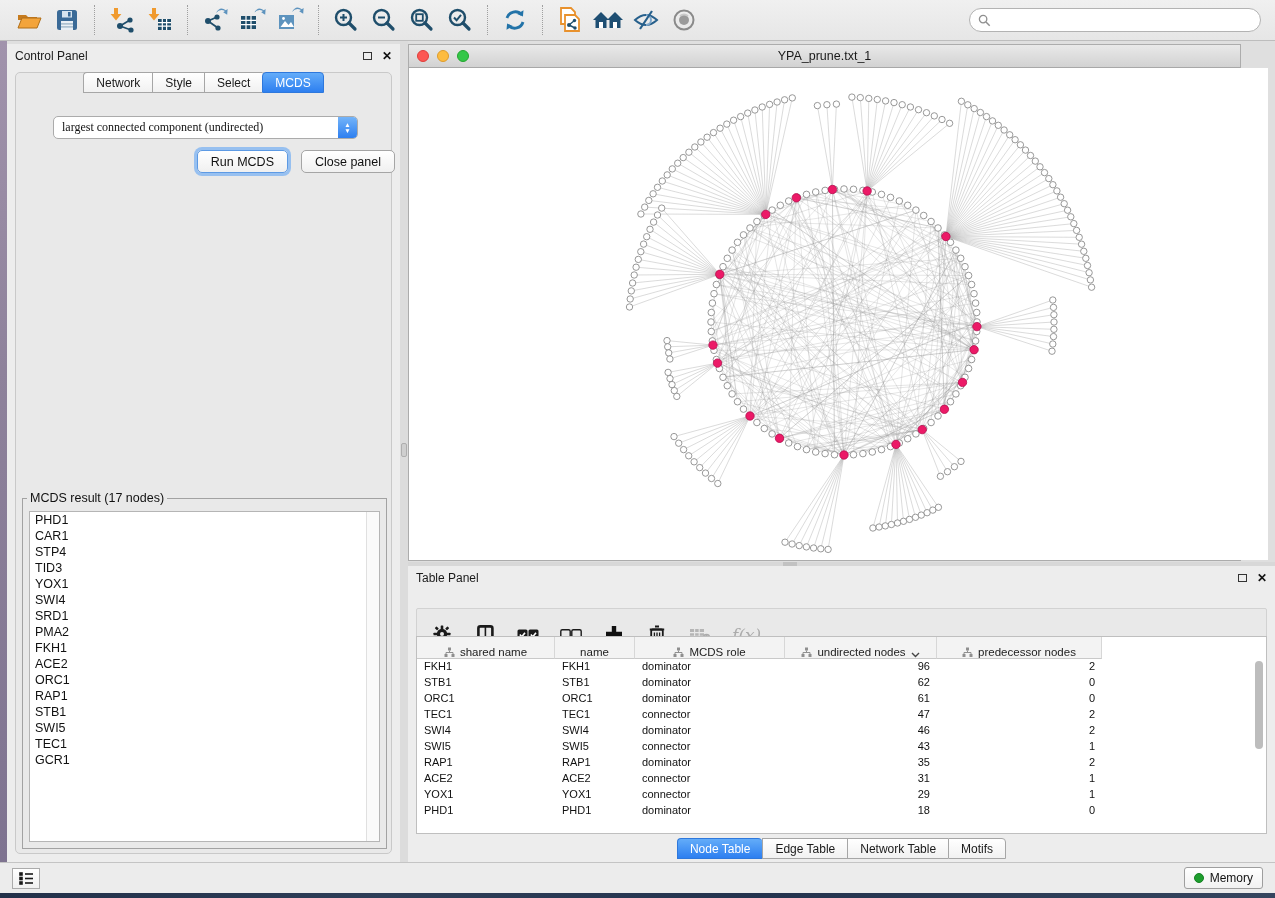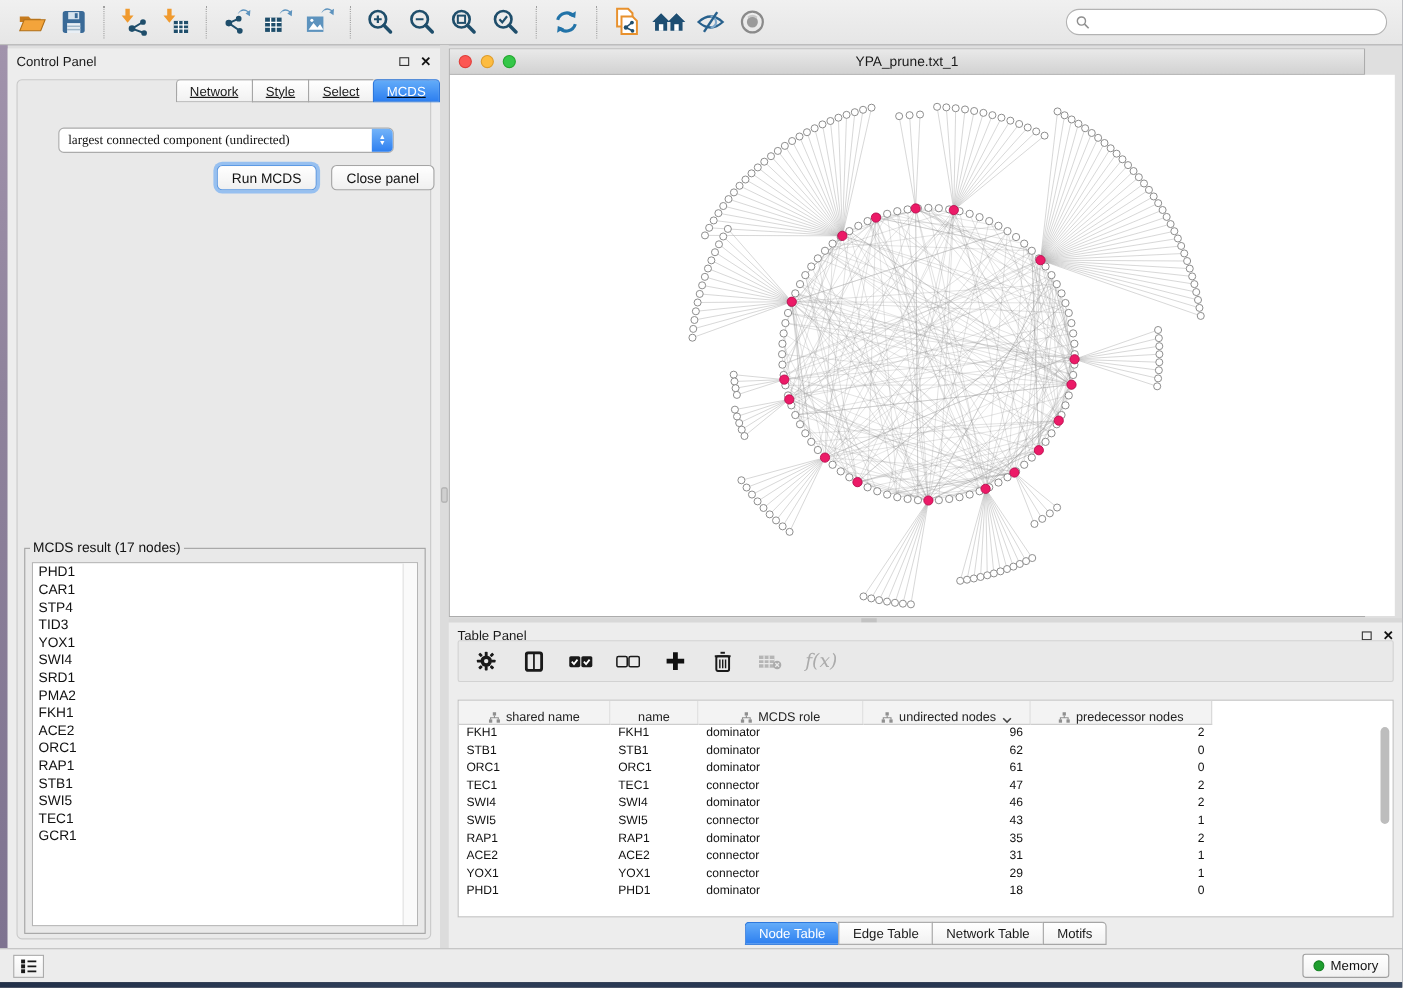--- a/index.html
+++ b/index.html
@@ -1,17 +1,17 @@
 <!DOCTYPE html>
 <html><head>
 <meta charset="utf-8">
 <style>
   * { margin:0; padding:0; box-sizing:border-box; }
   html,body { width:1275px; height:898px; font-family:"Liberation Sans", sans-serif; }
-  .screen { position:relative; width:1275px; height:898px; background:#0f172a; overflow:hidden; }
+  .screen { position:relative; width:1275px; height:898px; background:#fde047; overflow:hidden; }
 
   
   .toolbar { position:absolute; left:0; top:0; width:1275px; height:41px;
     background:linear-gradient(#F0F0F0,#E6E6E6); border-bottom:1px solid #BDBDBD;
     display:flex; align-items:center; padding:0 10px; }
   .tbtn { width:34px; height:32px; display:flex; align-items:center; justify-content:center; margin:0 2px; }
   .tsep { width:1px; height:30px; border-left:1px dotted #9F9F9F; margin:0 8px; }
   .toolbar-search { margin-left:auto; margin-right:4px; width:292px; height:24px; border:1px solid #B3B3B3;
     border-radius:13px; background:#FFF; display:flex; align-items:center; padding:0 8px; }
   .toolbar-search input { border:none; outline:none; flex:1; font-size:12px; background:transparent; }
@@ -23,21 +23,21 @@
     background:linear-gradient(180deg,#A193AC,#8E829B 40%,#7E7390); }
 
   
   .control-panel { position:absolute; left:7px; top:3px; width:393px; height:818px; background:#EDEDED; }
   .panel-head { height:24px; display:flex; align-items:center; padding:0 8px; }
   .panel-title { font-size:12px; color:#1A1A1A; }
   .panel-head .spacer { flex:1; }
   .float-ico { width:9px; height:8px; border:1.4px solid #333; margin-right:10px; }
   .close-ico { font-size:12px; font-weight:bold; color:#111; line-height:1; }
 
-  .cp-tabs { display:flex; justify-content:flex-end; margin-top:4px; position:relative; z-index:2;text-decoration:underline; }
+  .cp-tabs { display:flex; justify-content:center; margin-top:4px; position:relative; z-index:2; }
   .tab { height:21px; padding:0 12px; display:flex; align-items:center; font-size:12px; color:#1A1A1A;
     background:linear-gradient(#FFFFFF,#F1F1F1); border:1px solid #A6A6A6; border-right-width:0;
     }
   .tab:first-child { border-radius:4px 0 0 0; }
   .tab:last-child { border-right-width:1px; border-radius:0 4px 0 0; }
   .tab.active { background:linear-gradient(#63ACF9,#2D7FF0); color:#FFF; border-color:#2E78DC; border-radius:4px 4px 0 0; }
 
   .cp-body { position:absolute; left:8px; top:28px; width:377px; height:782px;
     background:#E9E9E9; border:1px solid #C9C9C9; border-radius:5px; }
   .opt-label { text-align:center; font-size:13px; color:#111; margin-top:26px; }
@@ -76,22 +76,22 @@
   .light.yellow { background:#FDBC40; border:1px solid #DE9C2B; }
   .light.green { background:#34C748; border:1px solid #23A62F; }
   .net-title { position:absolute; left:0; right:0; text-align:center; font-size:12.5px; color:#1A1A1A; }
   .net-canvas { width:859px; height:492px; display:block; background:#FFF; }
 
   .hsplit { position:absolute; left:0; top:521px; width:867px; height:4px; background:#D8D8D8; }
   .hsplit .handle { position:absolute; left:375px; top:0; width:14px; height:4px; background:#C2C2C2; }
 
   
   .table-panel { position:absolute; left:0; top:525px; width:867px; height:296px; background:#EDEDED; }
-  .tp-toolbar { position:absolute; left:8px; top:16px; width:851px; height:38px; background:#E9E9E9;
-    border:1px solid #D2D2D2; border-radius:2px; display:flex; align-items:center; padding-left:14px; gap:21px; }
+  .tp-toolbar { position:absolute; left:8px; top:42px; width:851px; height:38px; background:#E9E9E9;
+    border:1px solid #D2D2D2; border-radius:2px; display:flex; align-items:flex-end; padding-left:14px; gap:21px; }
   .tp-ico { display:flex; align-items:center; justify-content:center; width:22px; height:22px; }
   .fx { font-family:"DejaVu Serif", serif; font-style:italic; font-size:17px; color:#ABABAB; }
 
   .tbl-wrap { position:absolute; left:8px; top:70px; width:851px; height:198px; background:#FFF;
     border:1px solid #BFBFBF; overflow:hidden; }
   .tbl-header { display:flex; height:22px; }
   .th { display:flex; align-items:flex-end; justify-content:center; gap:5px; background:#F3F3F3;
     border-right:1px solid #D7D7D7; border-bottom:1px solid #C9C9C9; font-size:11.5px; color:#222; }
   .tr { display:flex; height:16px; }
   .td { font-size:11px; color:#111; padding:1px 7px 0 7px; white-space:nowrap; overflow:hidden; }

